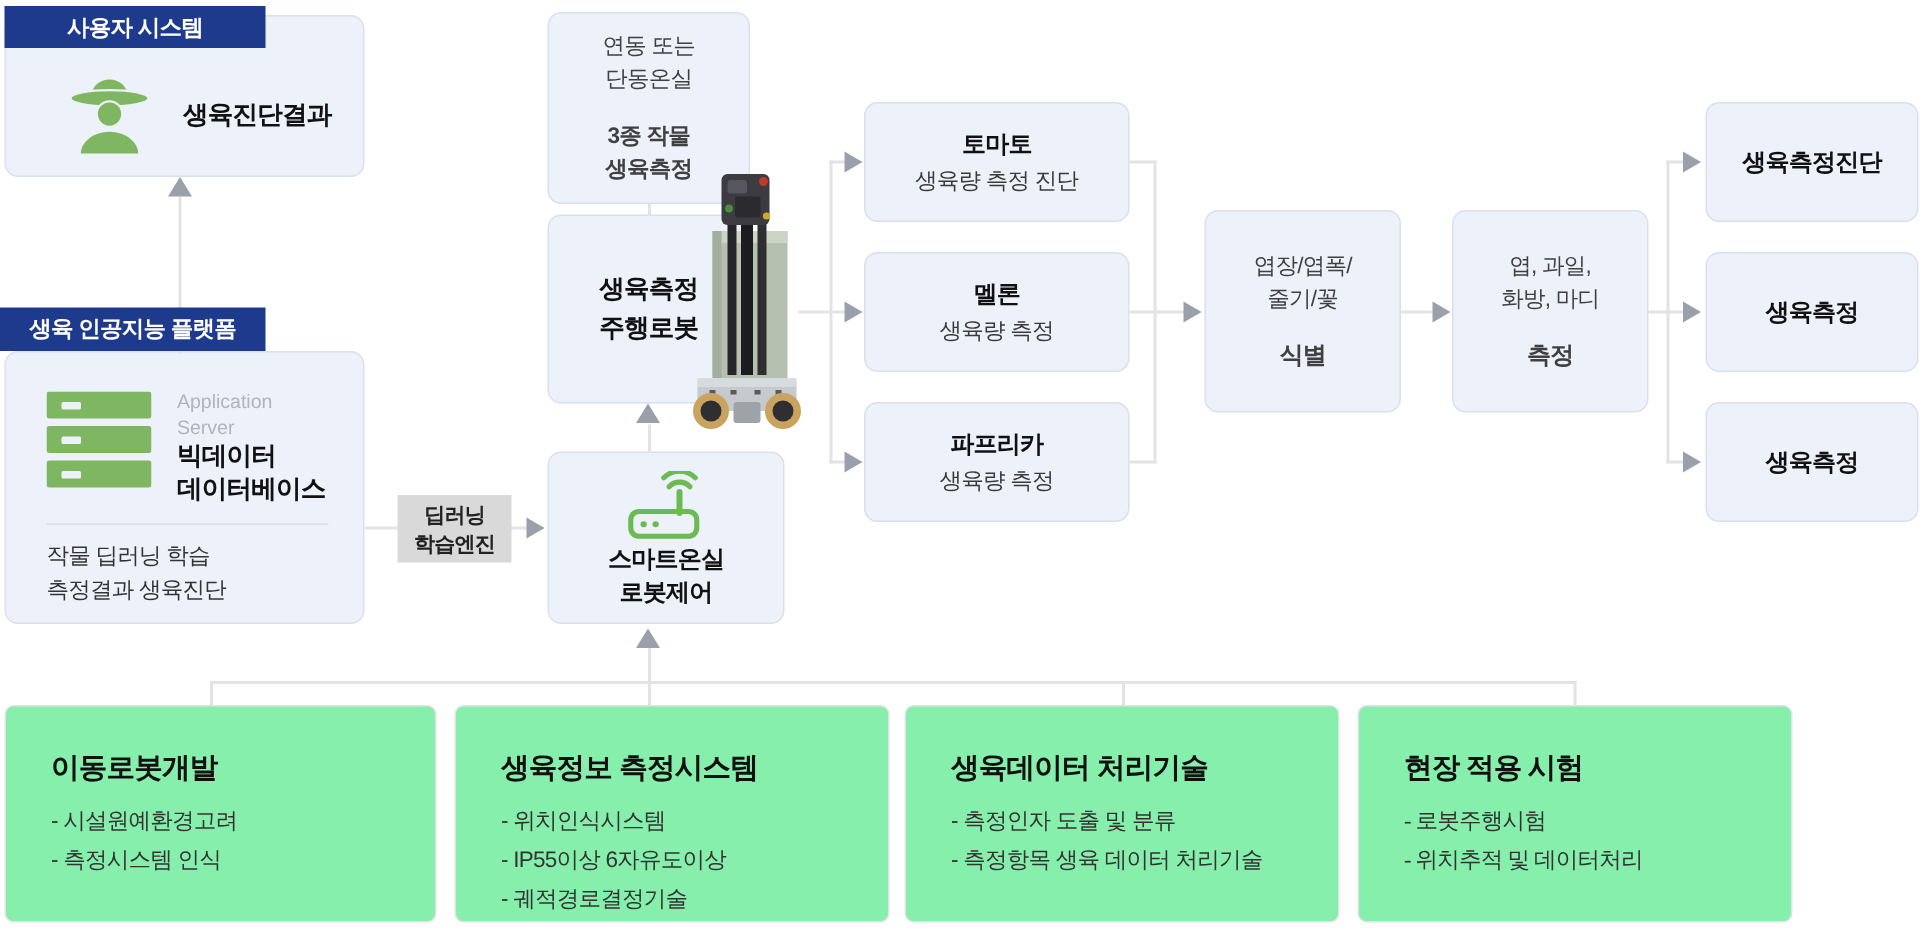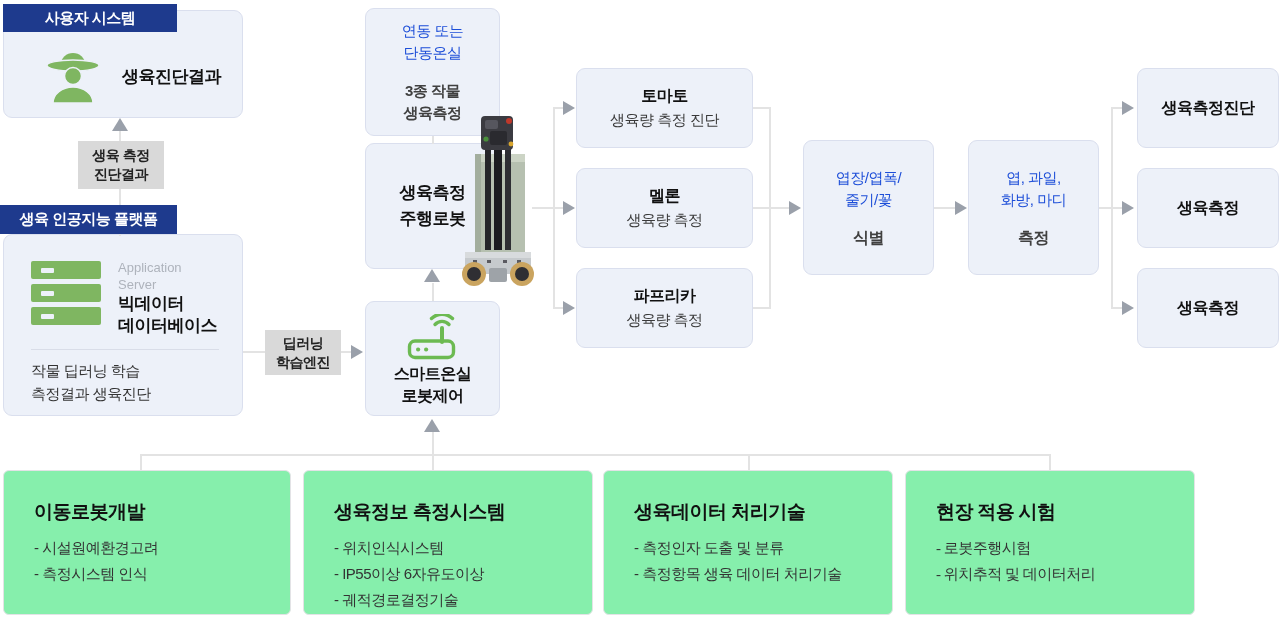--- a/index.html
+++ b/index.html
@@ -11,21 +11,21 @@
   .glabel{position:absolute;background:#d9d9d9;color:#222;font-size:14px;font-weight:600;
           display:flex;align-items:center;justify-content:center;text-align:center;
           line-height:19px;z-index:4;letter-spacing:-0.5px;}
   .ml{white-space:pre-line;}
   .line{position:absolute;background:#e3e3e3;z-index:1;}
   .arrow-r{position:absolute;width:0;height:0;border-top:7px solid transparent;
            border-bottom:7px solid transparent;border-left:12px solid #9aa0aa;z-index:2;}
   .arrow-u{position:absolute;width:0;height:0;border-left:8px solid transparent;
            border-right:8px solid transparent;border-bottom:13px solid #9aa0aa;z-index:2;}
   .flexc{display:flex;flex-direction:column;align-items:center;justify-content:center;text-align:center;}
-  .t-reg{font-size:15px;color:#1d4ed8;line-height:22px;letter-spacing:-0.5px;}
+  .t-reg{font-size:15px;color:#404040;line-height:22px;letter-spacing:-0.5px;}
   .t-bold{font-size:15px;color:#404040;font-weight:700;line-height:22px;letter-spacing:-0.5px;margin-top:16px;}
   .crop-name{font-size:16px;font-weight:700;color:#111;letter-spacing:-0.5px;}
   .crop-desc{font-size:15px;color:#3a3a3a;margin-top:4px;letter-spacing:-0.5px;}
   .out-label{font-size:16px;font-weight:700;color:#111;letter-spacing:-0.5px;}
   .card{position:absolute;top:470px;height:145px;background:#86efac;border:1px solid #e3e3e6;
         border-radius:6px;box-sizing:border-box;padding:28px 10px 0 30px;z-index:3;}
   .card-title{font-size:19px;font-weight:700;color:#111;letter-spacing:-0.5px;}
   .card-item{font-size:15px;color:#333;line-height:26px;letter-spacing:-0.5px;}
   .card-items{margin-top:10px;}
   .z5{z-index:5;}
@@ -88,22 +88,20 @@
         <path d="M15 16 a12 11 0 0 1 24 0 z" fill="#7fb661"></path>
         <ellipse cx="27" cy="17.5" rx="26" ry="5.5" fill="#7fb661" stroke="#edf1f9" stroke-width="1.5"></ellipse>
         <circle cx="27" cy="28" r="8.5" fill="#7fb661" stroke="#edf1f9" stroke-width="1.5"></circle>
         <path d="M7 55 a20 16 0 0 1 40 0 z" fill="#7fb661" stroke="#edf1f9" stroke-width="1.5"></path>
       </svg>
     </span>
     <span style="font-size:17px;font-weight:700;color:#111;letter-spacing:-0.5px;">생육진단결과</span>
   </div>
   <div class="badge" style="left:3px;top:4px;width:174px;height:28px;">사용자 시스템</div>
 
-  <div class="glabel ml" style="left:78px;top:141px;width:86px;height:48px;">생육 측정
-진단결과</div>
 
   <div class="panel" style="left:3px;top:234px;width:240px;height:182px;">
     <span style="position:absolute;left:27px;top:26px;line-height:0;">
       <svg width="70" height="66" viewBox="0 0 70 66">
         <rect x="0" y="0" width="70" height="18" rx="2" fill="#7fb661"></rect>
         <rect x="10" y="7" width="13" height="5" rx="1" fill="#edf1f9"></rect>
         <rect x="0" y="23" width="70" height="18" rx="2" fill="#7fb661"></rect>
         <rect x="10" y="30" width="13" height="5" rx="1" fill="#edf1f9"></rect>
         <rect x="0" y="46" width="70" height="18" rx="2" fill="#7fb661"></rect>
         <rect x="10" y="53" width="13" height="5" rx="1" fill="#edf1f9"></rect>
@@ -127,21 +125,21 @@
 단동온실</div>
     <div class="t-bold ml">3종 작물
 생육측정</div>
   </div>
 
   <div class="panel flexc" style="left:365px;top:143px;width:135px;height:126px;">
     <div class="ml" style="font-size:17px;font-weight:700;color:#111;line-height:26px;letter-spacing:-0.5px;">생육측정
 주행로봇</div>
   </div>
 
-  <div class="panel flexc" style="left:365px;top:301px;width:135px;height:115px;">
+  <div class="panel flexc" style="left:365px;top:301px;width:158px;height:115px;">
     <span style="line-height:0;margin-top:4px;">
       <svg width="52" height="46" viewBox="0 0 52 46" fill="none" stroke="#6cba52" stroke-width="3.4" stroke-linecap="round">
         <path d="M28 10.5 a9.5 9.5 0 0 1 14 0"></path>
         <path d="M24.5 4.5 a15 15 0 0 1 21 0"></path>
         <line x1="35" y1="14" x2="35" y2="28" stroke-width="4"></line>
         <rect x="2.5" y="27" width="44" height="16.5" rx="5.5"></rect>
         <line x1="11" y1="35.5" x2="11.2" y2="35.5" stroke-width="4"></line>
         <line x1="19" y1="35.5" x2="19.2" y2="35.5" stroke-width="4"></line>
       </svg>
     </span>

